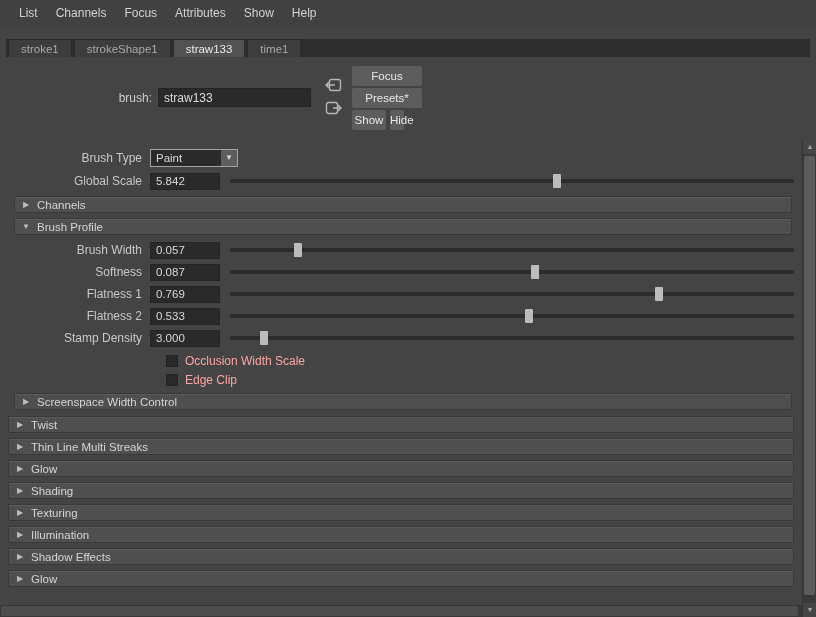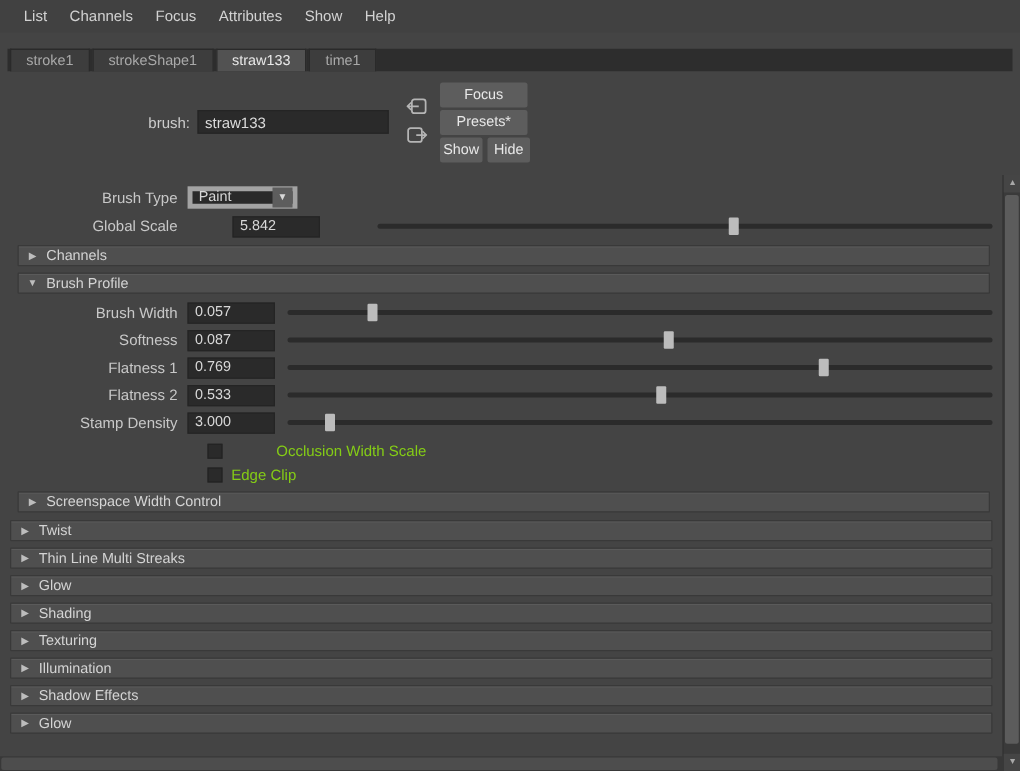--- a/index.html
+++ b/index.html
@@ -38,63 +38,63 @@
   .icon-btn.top { top:21px; }
   .icon-btn.bottom { top:44px; }
   .btn {
     position:absolute; background:#5d5d5d; color:#e8e8e8; border:none;
     font-family:inherit; font-size:11.5px; height:20px; border-radius:2px;
     cursor:pointer; line-height:18px; text-align:center;
   }
   .btn-focus   { top:9px;  left:352px; width:70px; }
   .btn-presets { top:31px; left:352px; width:70px; }
   .btn-show    { top:53px; left:352px; width:34px; }
-  .btn-hide    { top:53px; left:390px; width:34px; }
+  .btn-hide    { top:53px; left:390px; width:14px; }
   
   .content { position:absolute; top:140px; left:0; right:14px; bottom:12px; overflow:hidden; }
   .attr-row { display:flex; align-items:center; height:22px; }
   .row-tight { height:20px; }
   .attr-label { width:150px; text-align:right; padding-right:8px; color:#c8c8c8; white-space:nowrap; }
   .field {
     width:70px; height:17px; background:#2a2a2a; border:1px solid #242424;
     color:#d8d8d8; font-size:11.5px; line-height:15px; padding:0 5px;
   }
   .slider { position:relative; flex:1; height:16px; margin:0 8px 0 10px; cursor:pointer; }
   .track { position:absolute; left:0; right:0; top:6px; height:4px; background:#2b2b2b; border-radius:2px; }
   .handle { position:absolute; top:1px; width:8px; height:14px; background:#bcbcbc; border-radius:1px; }
   .optionmenu {
     display:flex; align-items:center; width:88px; height:18px; cursor:pointer;
-    background:#2a2a2a; border:4px solid #a3a3a3;
+    background:#2a2a2a; border:1px solid #a3a3a3;
   }
   .opt-val { flex:1; padding:0 5px; font-size:11.5px; color:#d8d8d8; }
   .opt-arrow {
     width:16px; height:16px; background:#5d5d5d; color:#d8d8d8;
     font-size:8px; text-align:center; line-height:16px;
   }
   .section {
     height:17px; display:flex; align-items:center; margin:0 8px;
     background:#4f4f4f; border:1px solid #393939; border-radius:1px;
     box-shadow: inset 0 1px 0 #5a5a5a; cursor:pointer;
   }
   .section.nested { margin-left:14px; margin-right:10px; }
   .sec-arrow { width:22px; text-align:center; font-size:8px; color:#bdbdbd; }
   .sec-label { font-weight:normal; font-size:11.5px; color:#d4d4d4; }
   .check-row { display:flex; align-items:center; height:19px; padding-left:166px; }
   .checkbox {
     width:12px; height:12px; background:#2a2a2a; border:1px solid #232323;
     margin-right:7px; cursor:pointer;
   }
-  .check-label { color:#84cc16; }
+  .check-label { color:#fca5a5; }
   
   .disabled .attr-label { color:#757575; }
   .disabled .field { color:#5e5e5e; background:#323232; }
   .disabled .track { background:#343434; }
   .disabled .handle { background:#8d8d8d; }
   
-  .mt8 { margin-top:8px; } .mt2 { margin-top:2px;gap:36px; } .mt4 { margin-top:4px; }
+  .mt8 { margin-top:8px; } .mt2 { margin-top:2px; } .mt4 { margin-top:4px; }
   .mt5 { margin-top:5px; } .mt6 { margin-top:6px; }
   
   .vscroll {
     position:absolute; top:140px; right:0; bottom:0; width:14px;
     background:#3a3a3a; border-left:1px solid #333;
   }
   .sb-btn { position:absolute; left:0; width:14px; height:14px; font-size:7px;
     color:#a8a8a8; text-align:center; line-height:14px; cursor:pointer; background:#454545; }
   .sb-up { top:0; } .sb-down { bottom:0; }
   .v-thumb { position:absolute; left:1px; right:1px; top:16px; bottom:22px;

